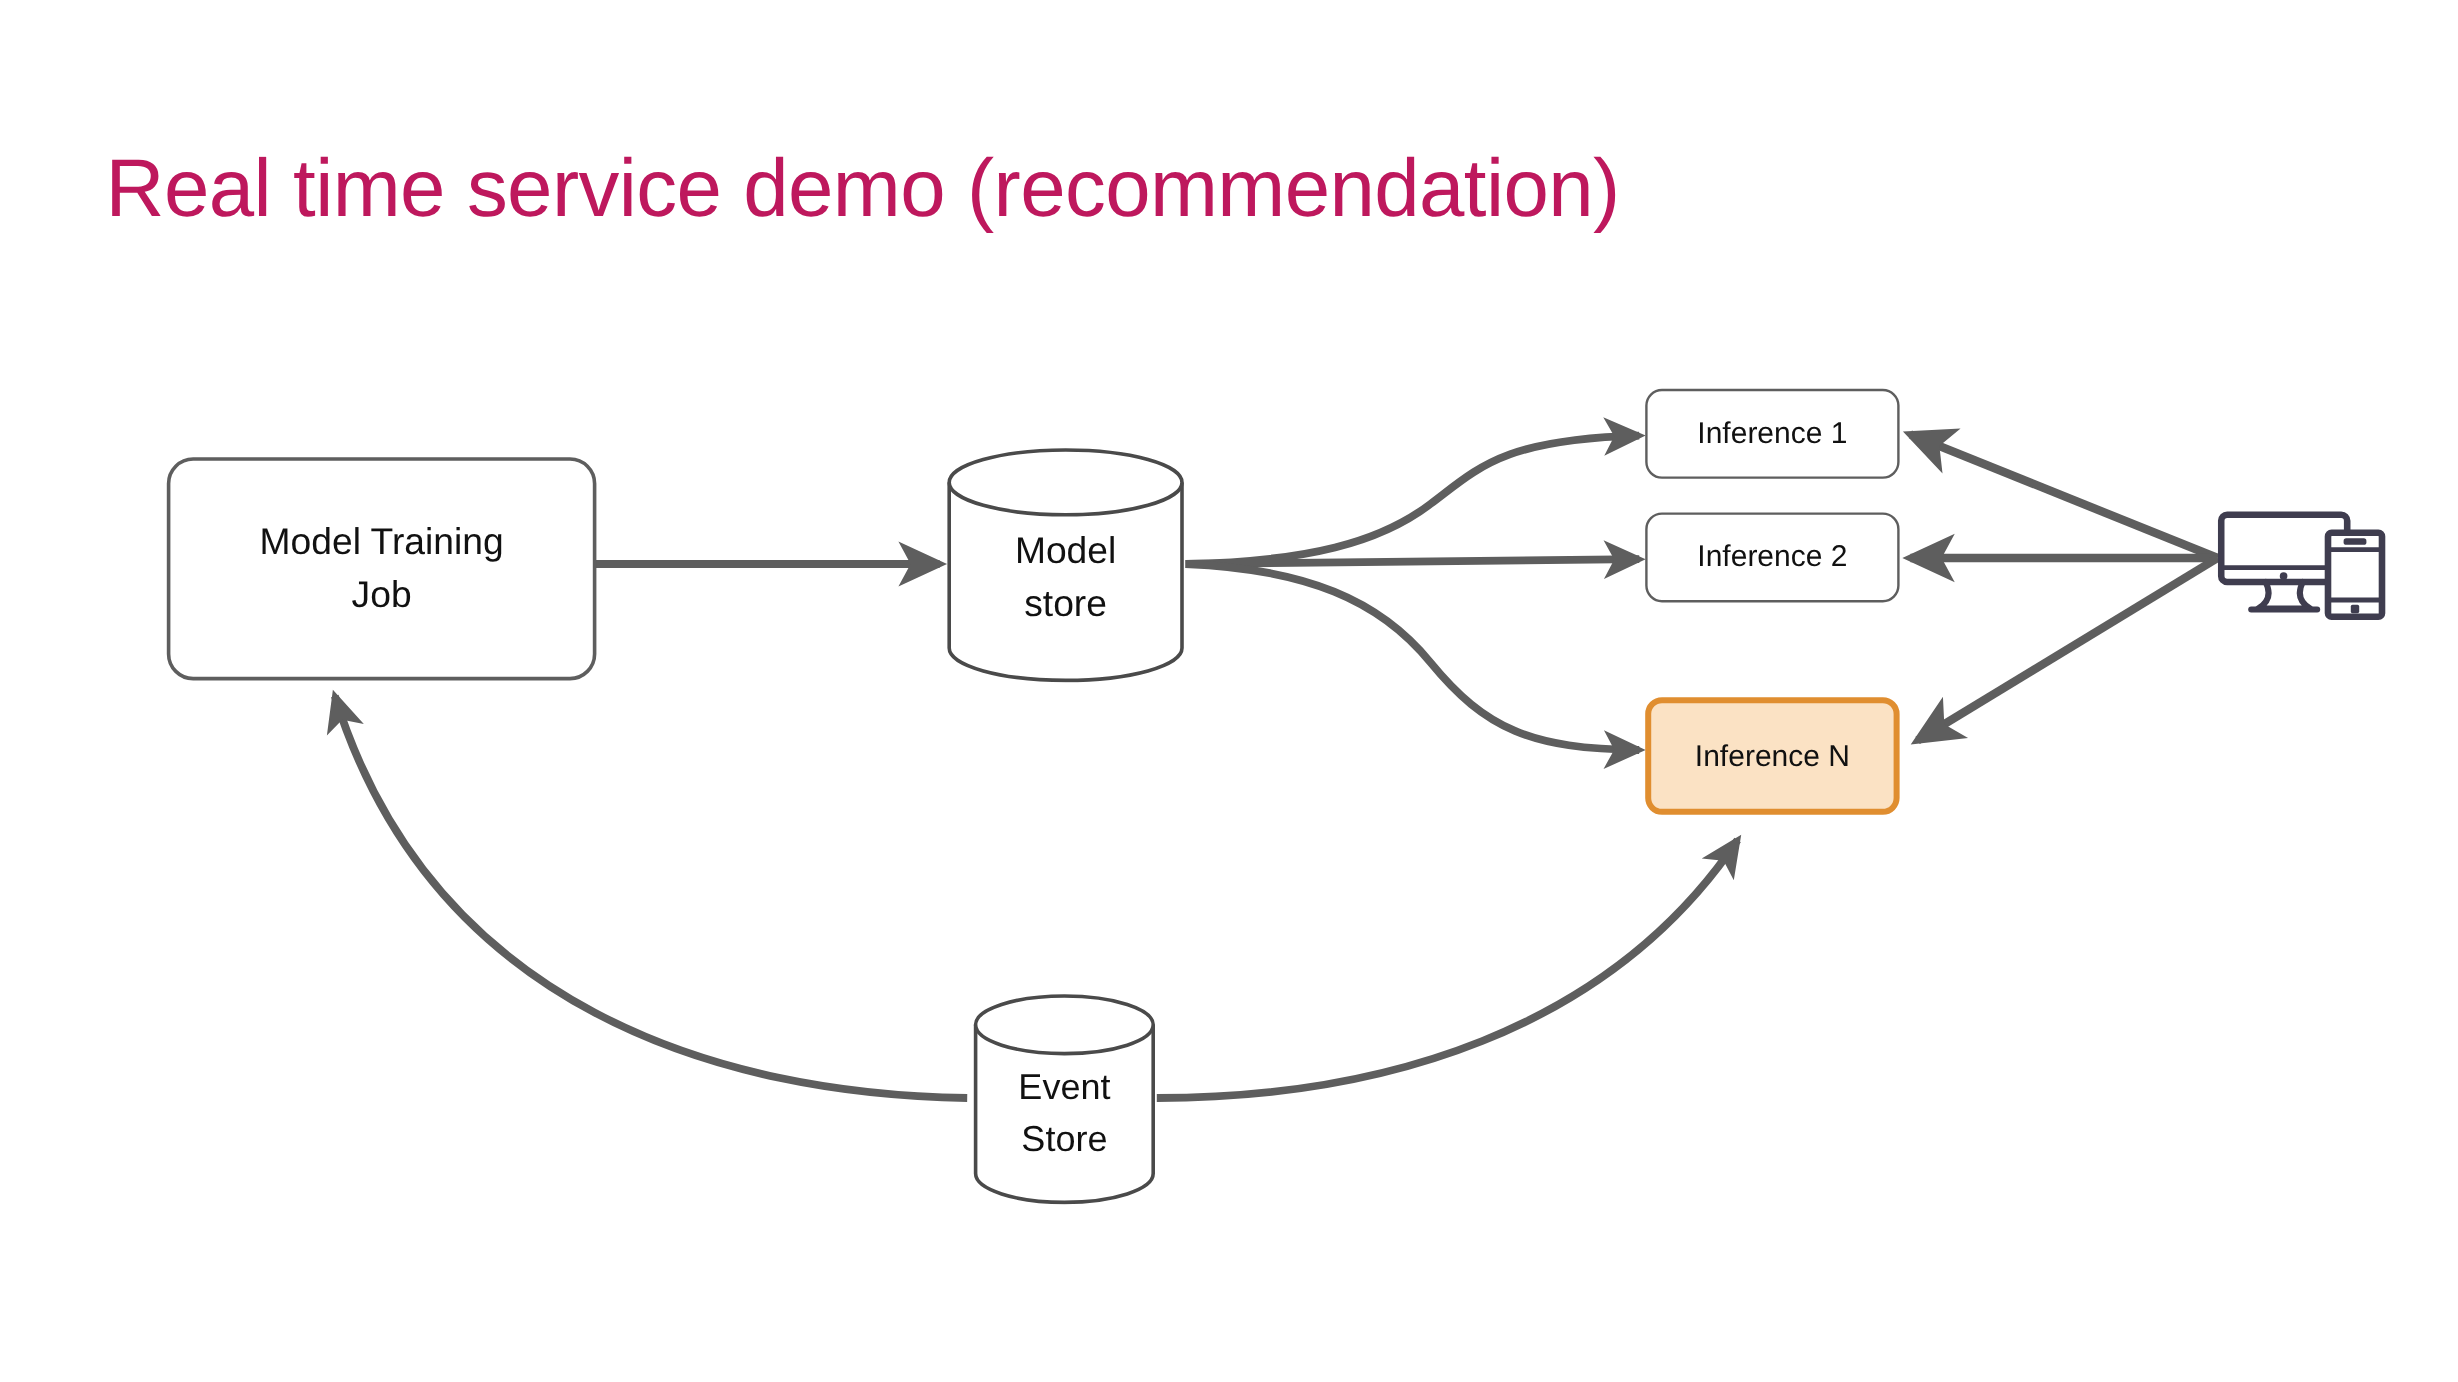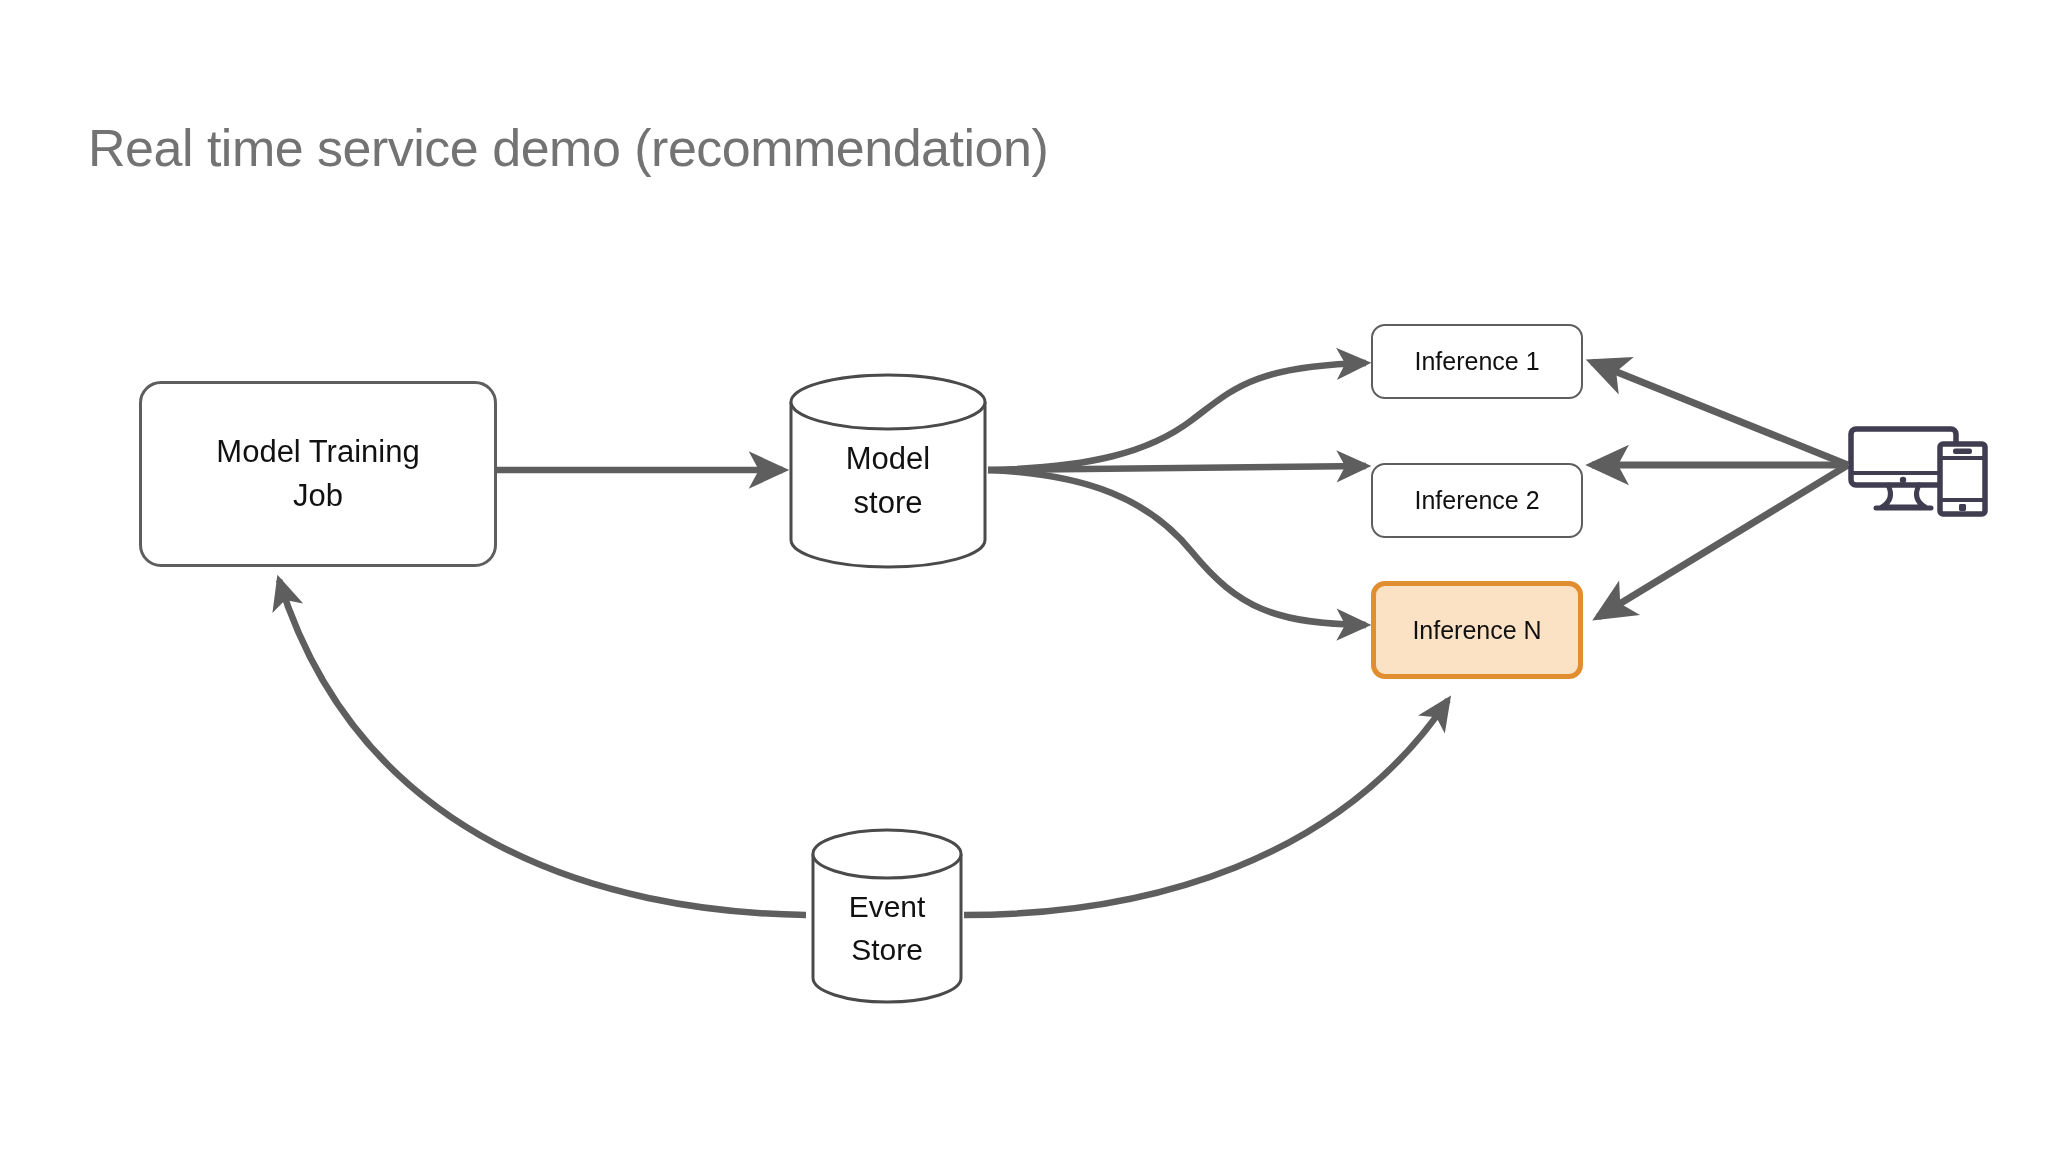--- a/index.html
+++ b/index.html
@@ -16,23 +16,23 @@
   }
   #slide {
     position: absolute;
     inset: 0;
     background: #ffffff;
   }
   #slide-title {
     position: absolute;
     left: 88px;
     top: 120px;
-    font-size: 52px;
+    font-size: 68px;
     font-weight: 400;
-    color: #737373;
+    color: #be185d;
     letter-spacing: -0.5px;
     white-space: nowrap;
     line-height: 1.1;
   }
   #diagram-canvas {
     position: absolute;
     left: 0;
     top: 0;
     width: 2048px;
     height: 1152px;
@@ -70,21 +70,20 @@
     border-width: 2.5px;
   }
   #node-inference-2 {
     left: 1371px;
     top: 427px;
     width: 212px;
     height: 75px;
     font-size: 25px;
     border-radius: 14px;
     border-width: 2.5px;
-    margin-top: 36px;
   }
   #node-inference-n {
     left: 1371px;
     top: 581px;
     width: 212px;
     height: 98px;
     font-size: 25px;
     border-radius: 14px;
     border: 5px solid #e08e30;
     background: #fbe2c4;

